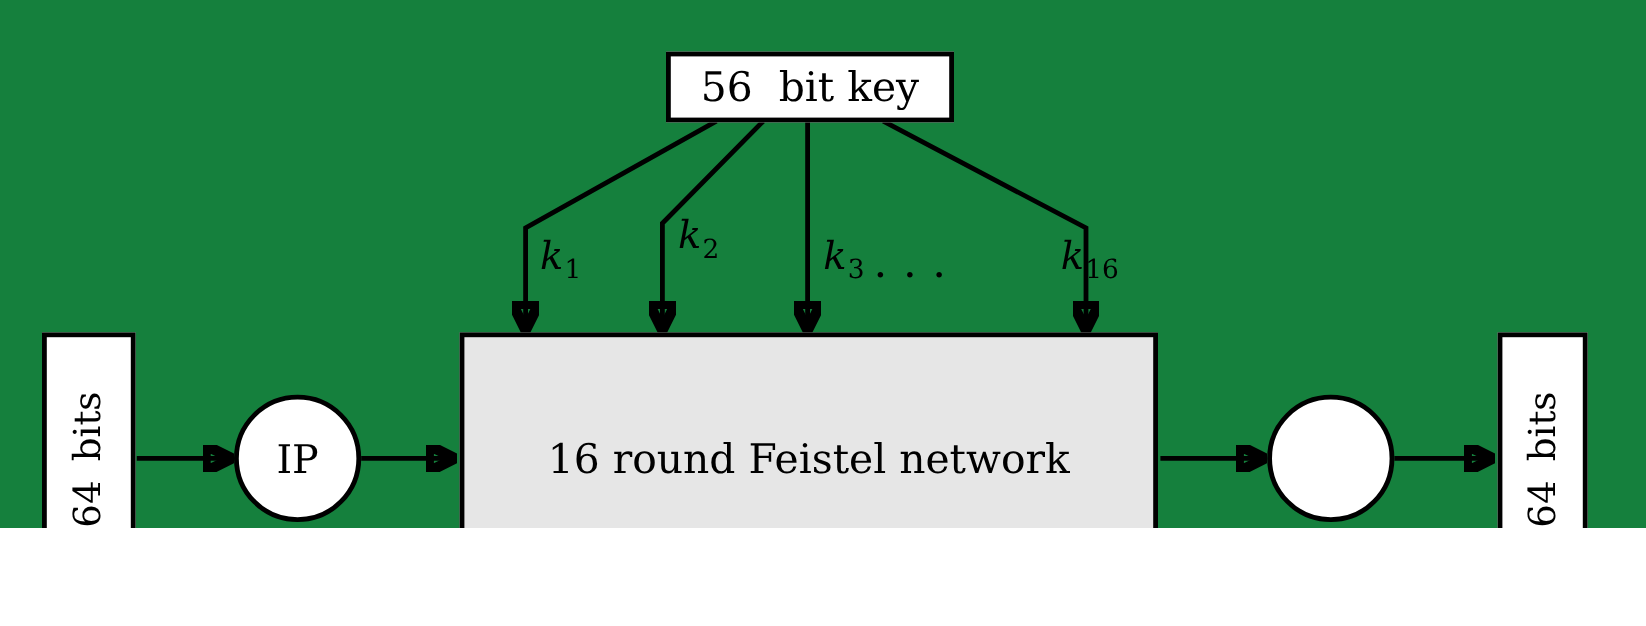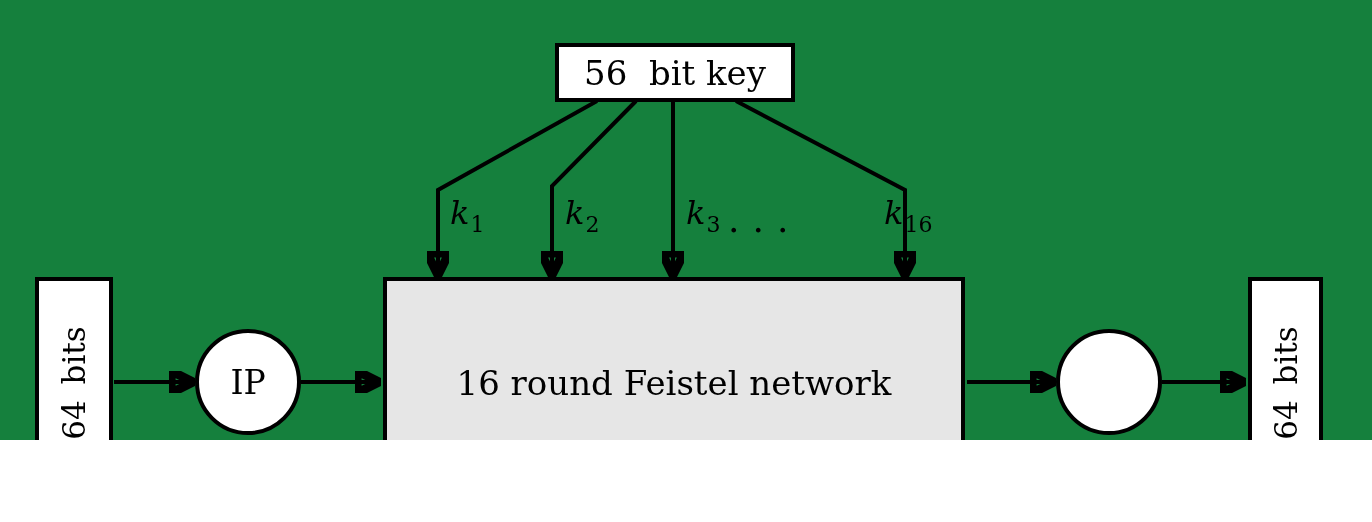--- a/index.html
+++ b/index.html
@@ -67,21 +67,21 @@
   .subkey .base { font-style: italic; }
   .subkey sub {
     font-size: 22px;
     font-style: normal;
     vertical-align: baseline;
     position: relative;
     top: 8px;
     left: 1px;
   }
   .sk-1  { left: 450px; top: 197px; }
-  .sk-2  { left: 565px; top: 197px; }
+  .sk-2  { left: 565px; top: 180px; }
   .sk-3  { left: 686px; top: 197px; }
   .sk-16 { left: 884px; top: 197px; }
 
   .ellipsis {
     position: absolute;
     left: 728px;
     top: 202px;
     font-size: 36px;
     letter-spacing: 13px;
     line-height: 1;

